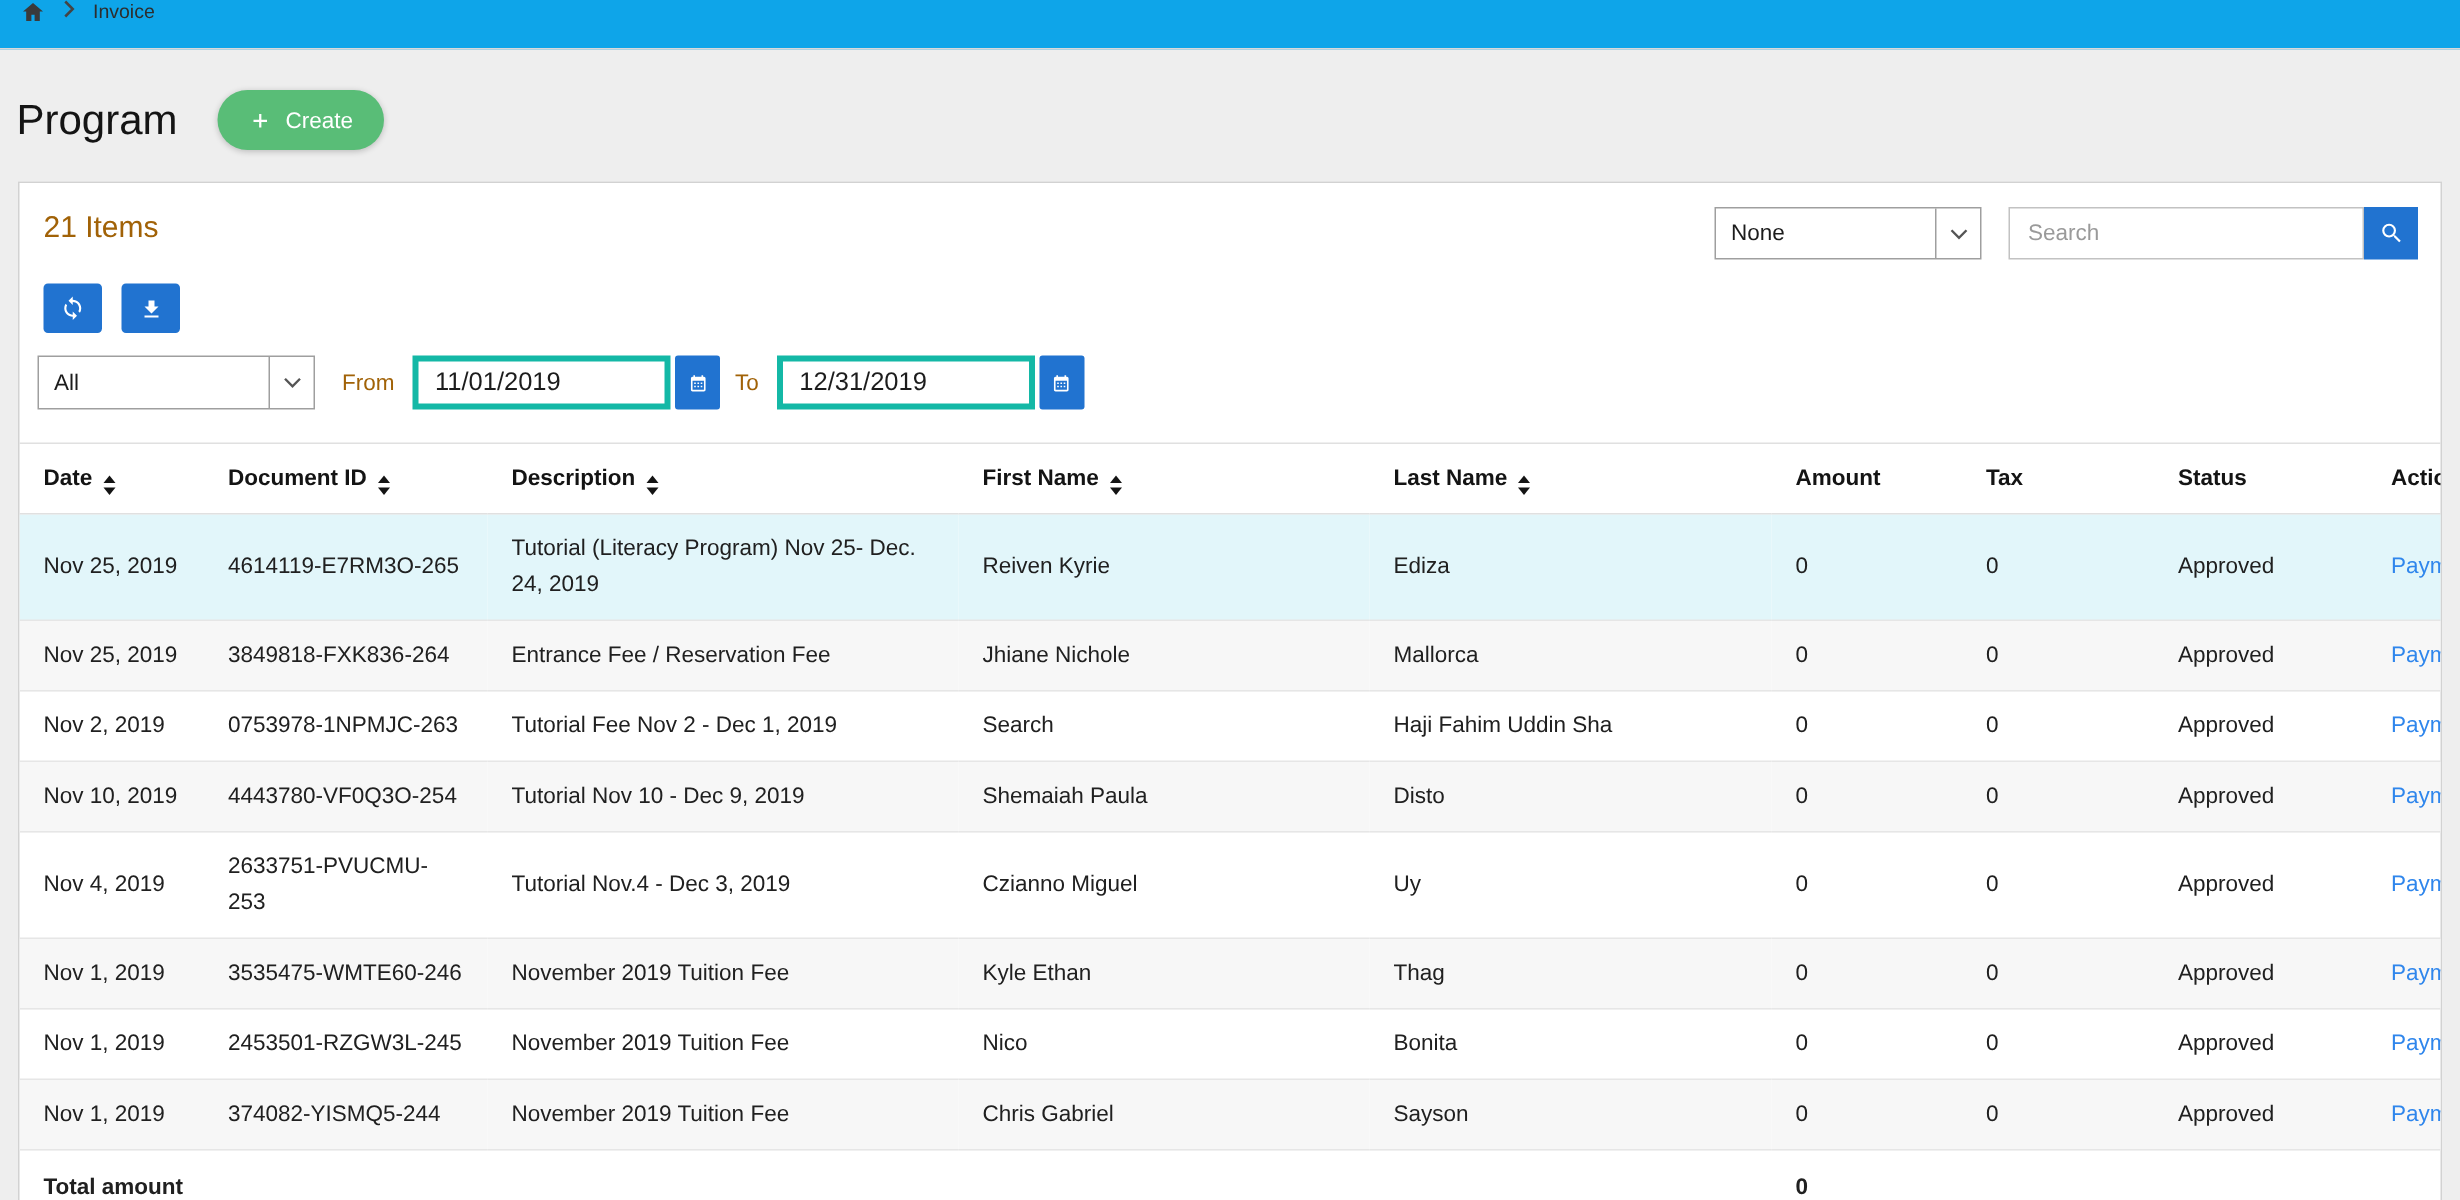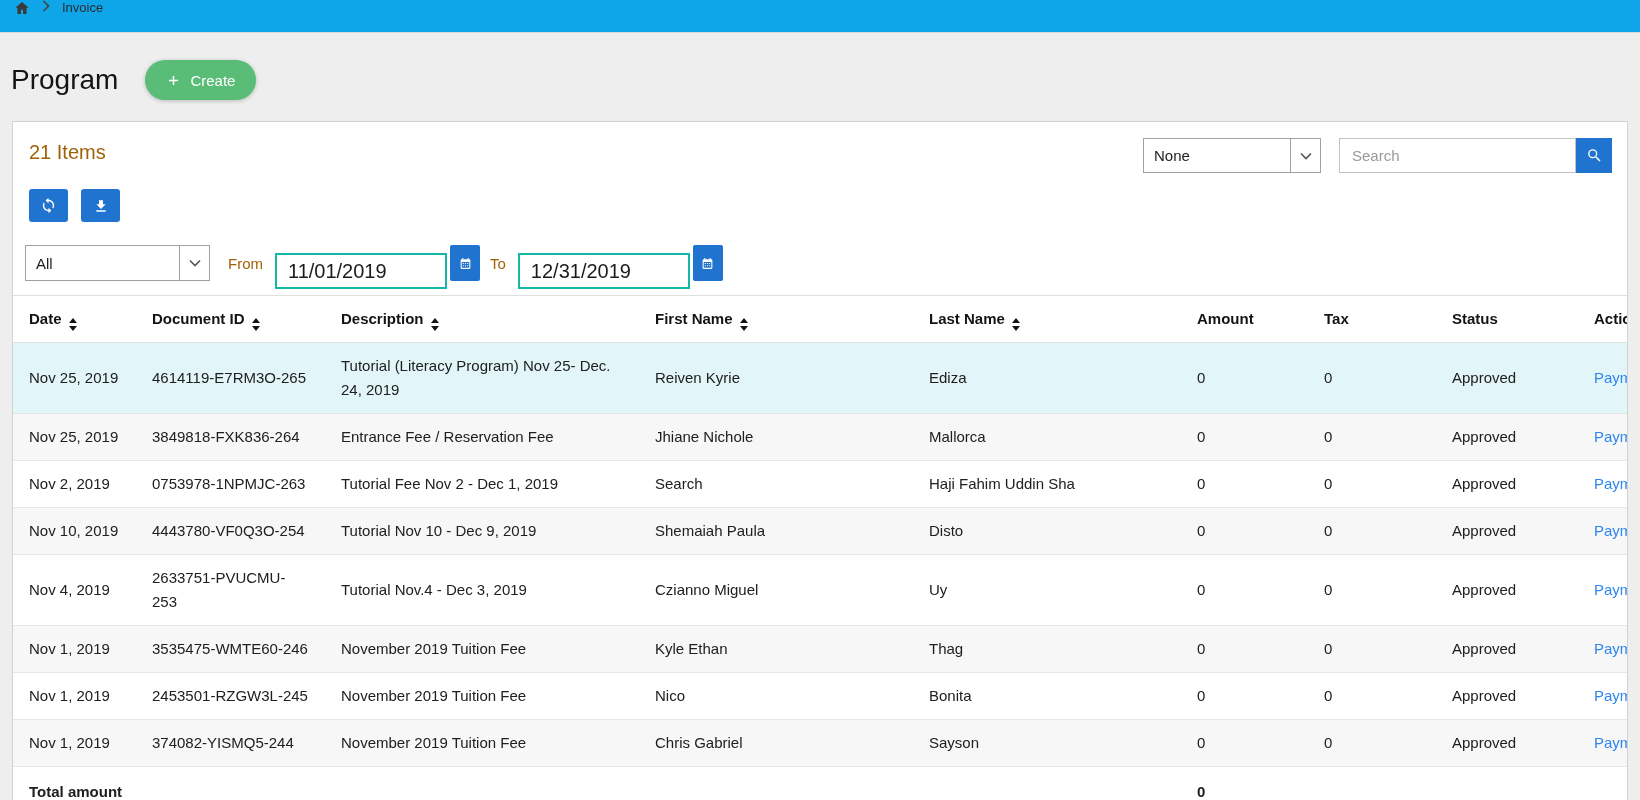--- a/index.html
+++ b/index.html
@@ -46,22 +46,22 @@
   .select {
     height:36px; border:1px solid #9f9f9f; background:#fff; display:flex;
     align-items:stretch; font-size:15px; cursor:pointer;
   }
   .select .val { flex:1; display:flex; align-items:center; padding-left:10px; color:#1c1c1c; }
   .select .chev-box { width:30px; border-left:1px solid #9f9f9f; display:flex; align-items:center; justify-content:center; }
   .type-select { width:185px; }
   .fl-label { font-size:15px; color:#a16207; margin:0 12px 0 18px; }
   .fl-label.to { margin:0 12px 0 10px; }
   .date-input {
-    width:172px; height:36px; border:2px solid #14b8a6; padding:0 11px;
-    font-size:20px; font-family:inherit; color:#1c1c1c; background:#fff;margin-top:16px;
+    width:172px; height:36px; border:4px solid #14b8a6; padding:0 11px;
+    font-size:17px; font-family:inherit; color:#1c1c1c; background:#fff;
   }
   .cal-btn {
     width:30px; height:36px; margin-left:3px; background:var(--blue,#2173d0);
     border:none; border-radius:2px; display:flex; align-items:center; justify-content:center; cursor:pointer;
   }
 
   .search-area { position:absolute; right:15px; top:16px; display:flex; align-items:center; }
   .field-select { width:178px; height:35px; margin-right:18px; }
   .search-input {
     width:237px; height:35px; border:1px solid #c2c2c2; padding:0 12px;

